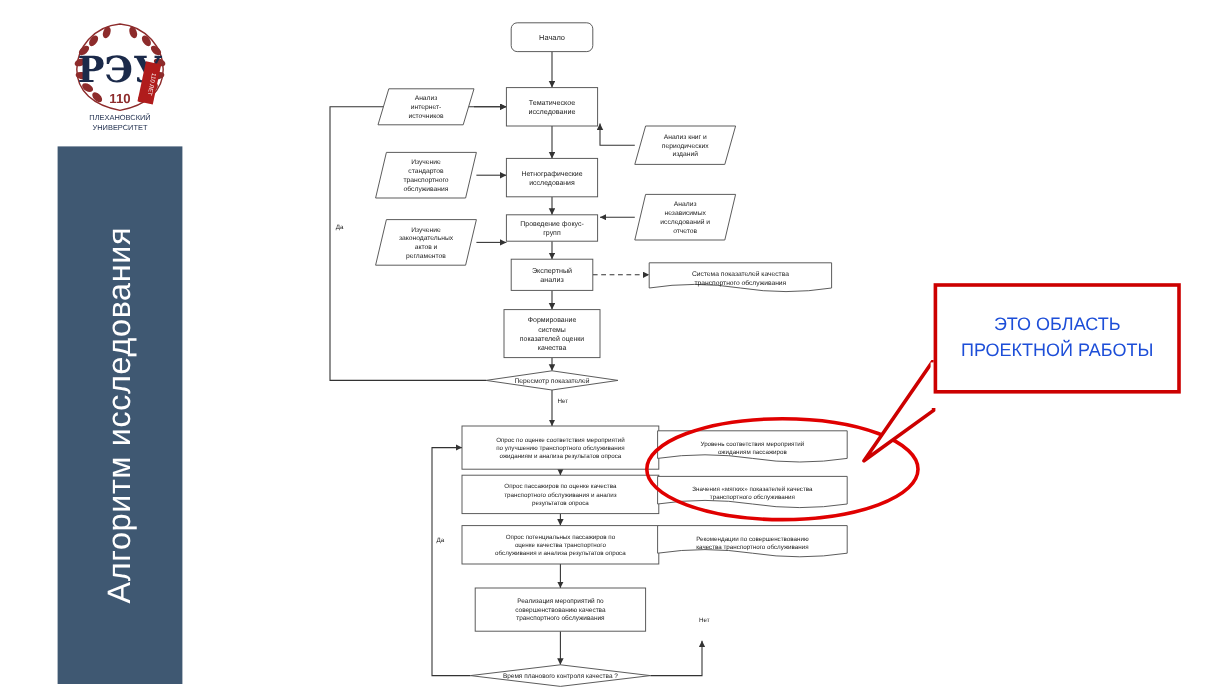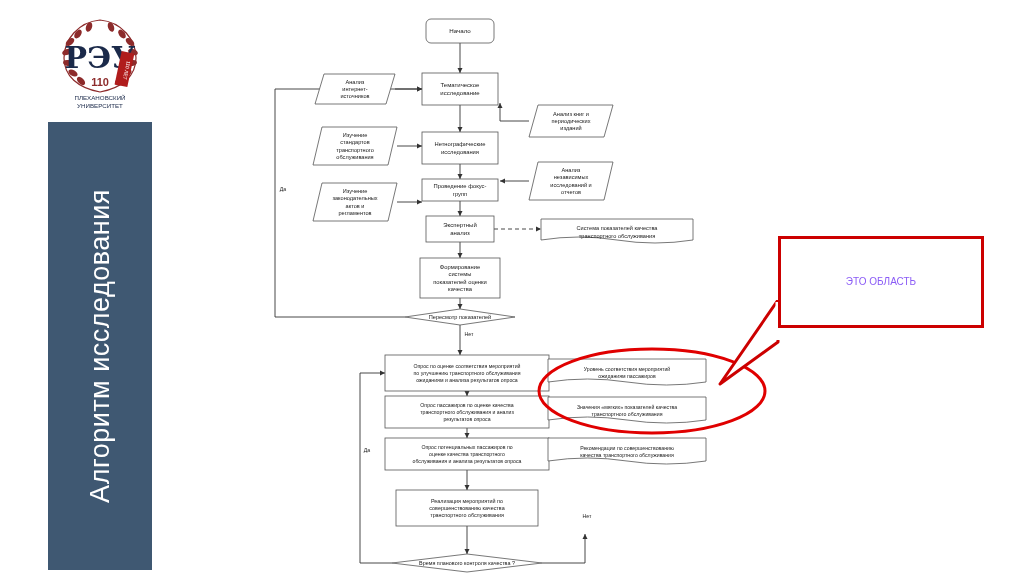--- a/index.html
+++ b/index.html
@@ -39,21 +39,21 @@
   .flow svg{display:block;}
 
   
   .callout{
     position:absolute;left:778px;top:236px;width:200px;height:86px;
     border:3px solid #cc0000;background:#ffffff;
     display:flex;align-items:center;justify-content:center;
     text-align:center;
   }
   .callout .ctext{
-    color:#8b5cf6;font-size:10px;line-height:1.45;
+    color:#1d4ed8;font-size:15px;line-height:1.45;
   }
   .callout-tail{position:absolute;left:700px;top:300px;width:120px;height:130px;}
 
   .ellipse-hl{position:absolute;left:536px;top:346px;width:232px;height:90px;}
 </style>
 </head>
 <body>
 
 <div class="slide">
 
@@ -268,16 +268,17 @@
   <div class="callout-tail">
     <svg width="120" height="130" viewBox="0 0 120 130" xmlns="http://www.w3.org/2000/svg">
       <path d="M78 0 L20 84 L78 42 Z" fill="#ffffff" stroke="#cc0000" stroke-width="3" stroke-linejoin="round"></path>
       <path d="M78 2 L78 40" stroke="#ffffff" stroke-width="5"></path>
     </svg>
   </div>
 
   <div class="callout">
     <div class="ctext">
       <div>ЭТО ОБЛАСТЬ</div>
+      <div>ПРОЕКТНОЙ РАБОТЫ</div>
     </div>
   </div>
 
 </div>
 
 </body></html>

